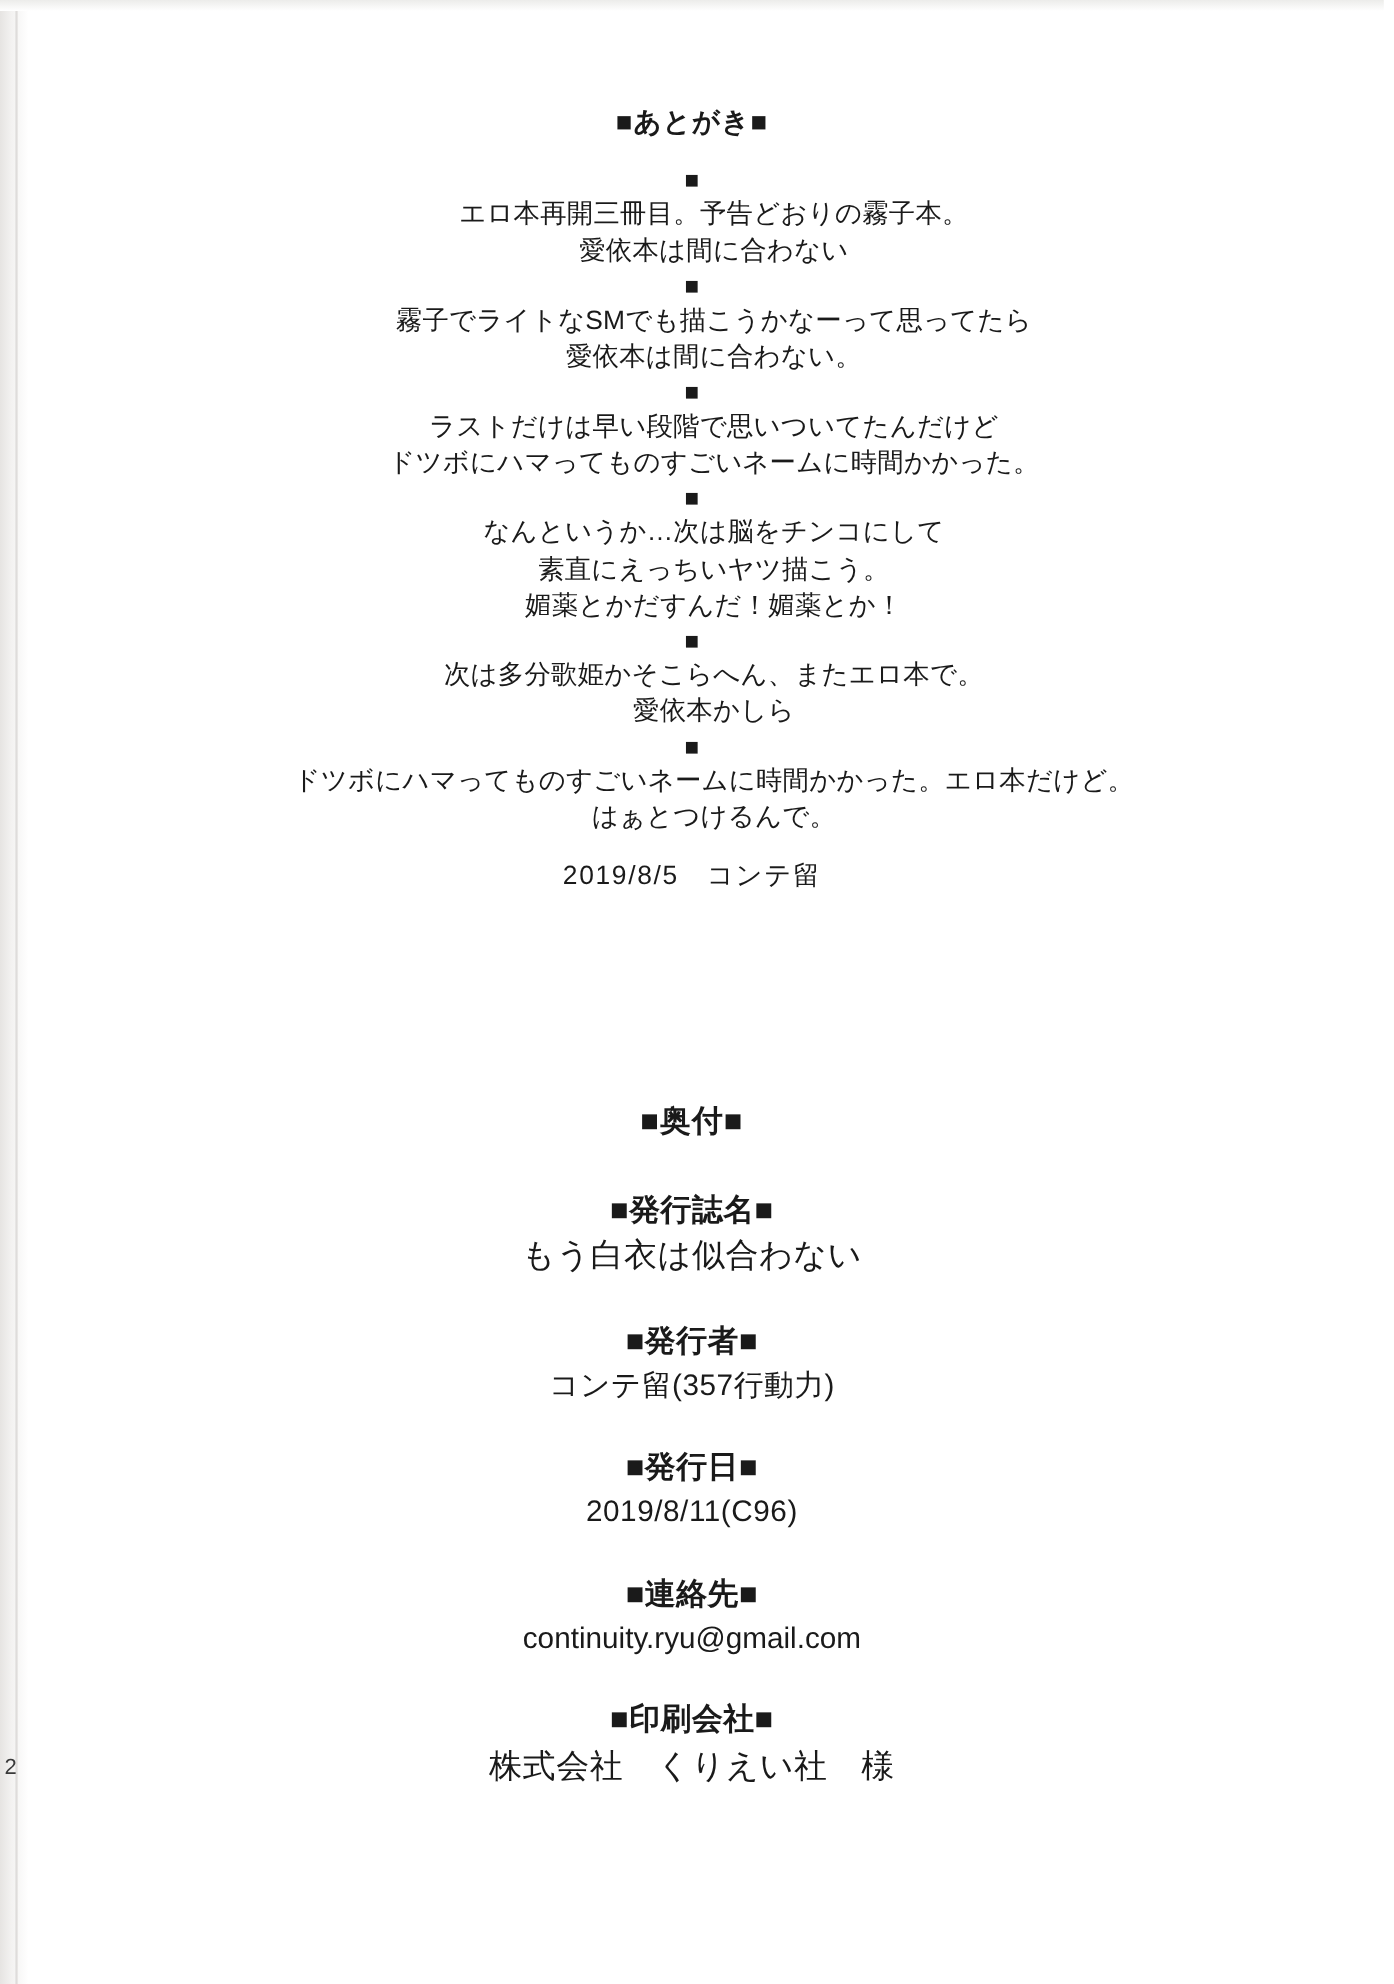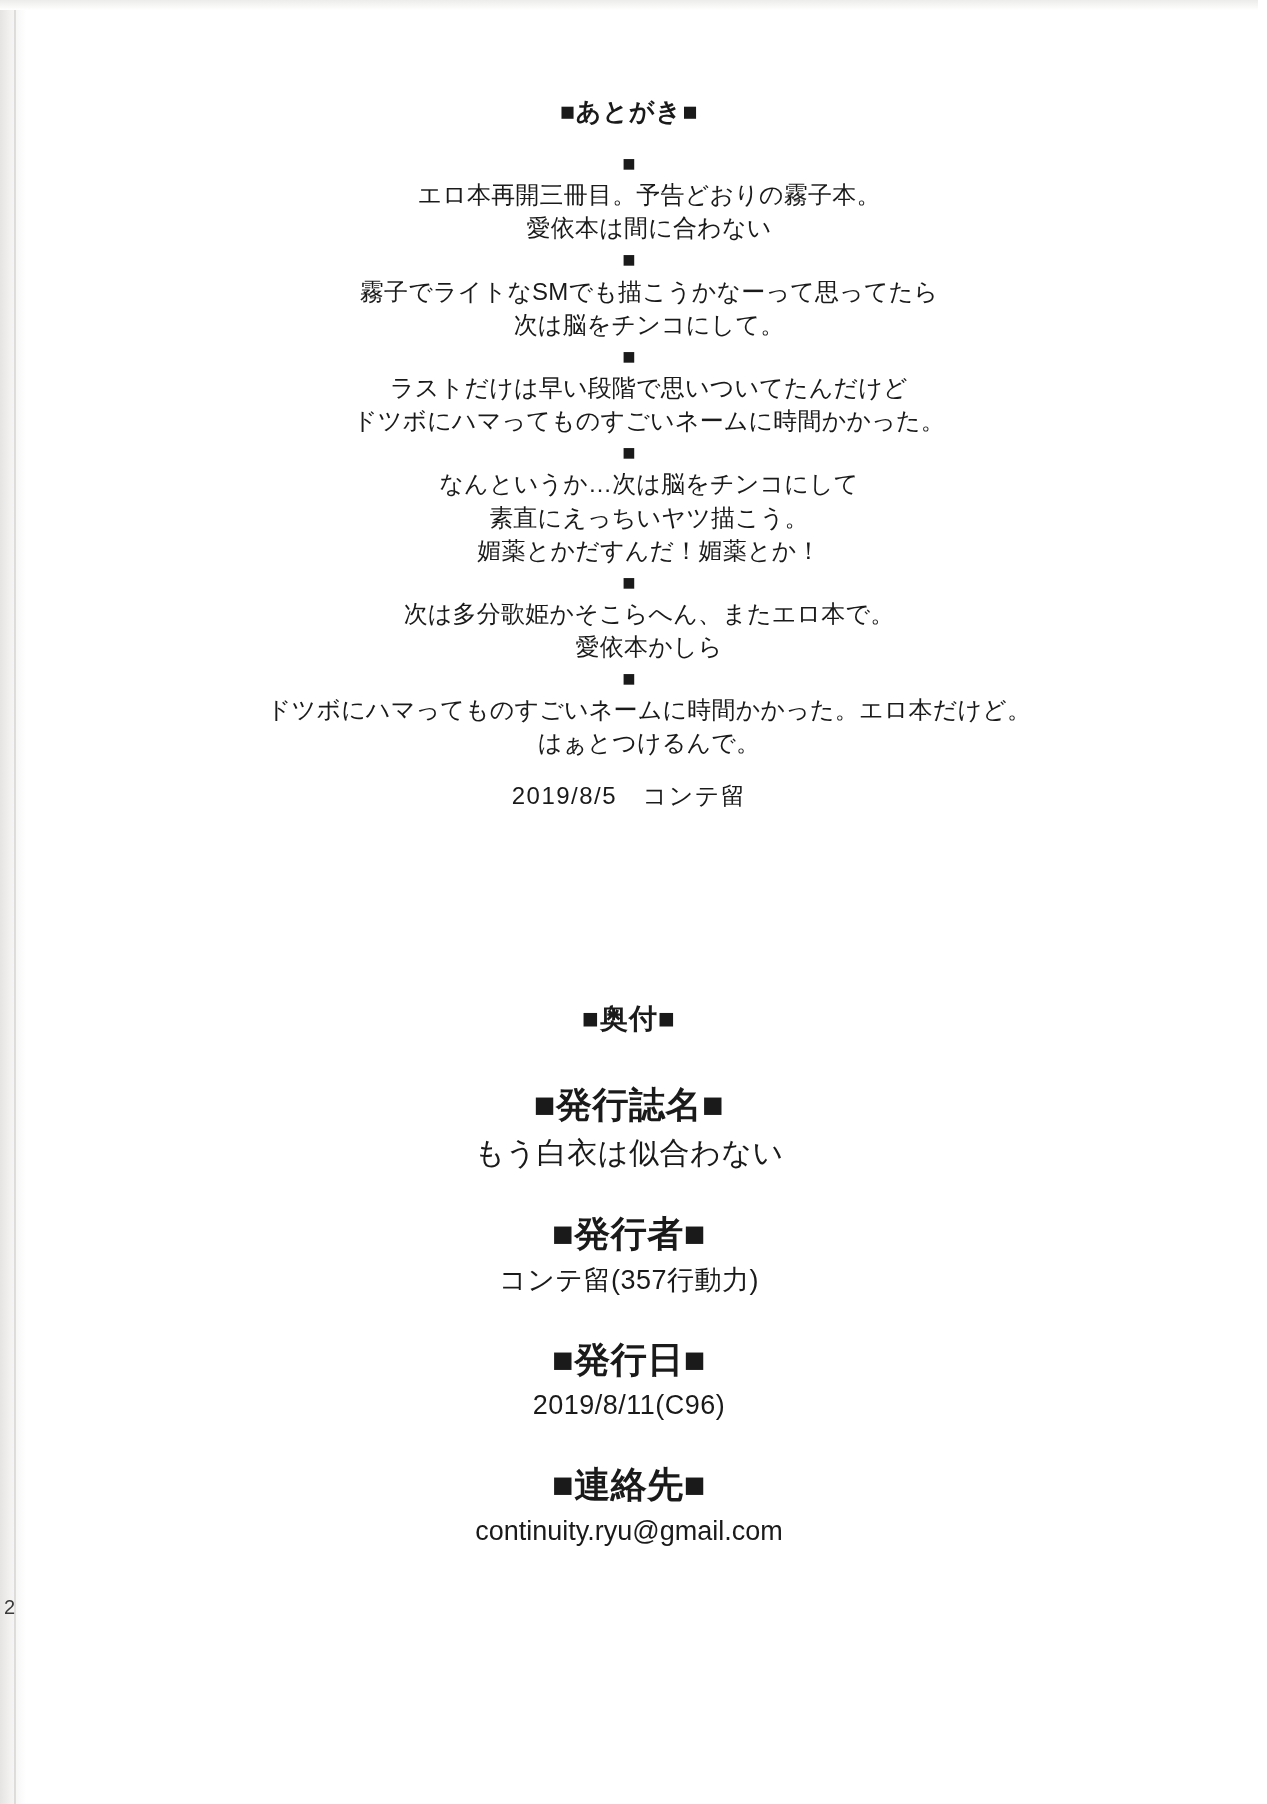--- a/index.html
+++ b/index.html
@@ -103,21 +103,21 @@
     font-weight: 700;
     letter-spacing: 1px;
     margin-bottom: 44px;
   }
 
   .col-entry {
     margin-bottom: 38px;
   }
 
   .col-label {
-    font-size: 36px;
+    font-size: 28px;
     font-weight: 700;
     letter-spacing: 0.5px;
     line-height: 1.3;
   }
 
   .col-value {
     font-size: 27px;
     font-weight: 400;
     letter-spacing: 0.5px;
     line-height: 1.35;
@@ -153,21 +153,21 @@
   <section class="afterword">
 
     <div class="aw-title">■あとがき■</div>
 
     <div class="sep">■</div>
     <div class="aw-block">エロ本再開三冊目。予告どおりの霧子本。
 愛依本は間に合わない</div>
 
     <div class="sep">■</div>
     <div class="aw-block">霧子でライトなSMでも描こうかなーって思ってたら
-次は脳をチンコにして。</div>
+愛依本は間に合わない。</div>
 
     <div class="sep">■</div>
     <div class="aw-block">ラストだけは早い段階で思いついてたんだけど
 ドツボにハマってものすごいネームに時間かかった。</div>
 
     <div class="sep">■</div>
     <div class="aw-block">なんというか…次は脳をチンコにして
 素直にえっちいヤツ描こう。
 媚薬とかだすんだ！媚薬とか！</div>
 
@@ -200,18 +200,22 @@
       <div class="col-label">■発行日■</div>
       <div class="col-value">2019/8/11(C96)</div>
     </div>
 
     <div class="col-entry">
       <div class="col-label">■連絡先■</div>
       <div class="col-value mono">continuity.ryu@gmail.com</div>
     </div>
 
 
+    <div class="col-entry">
+      <div class="col-label">■印刷会社■</div>
+      <div class="col-value big">株式会社　くりえい社　様</div>
+    </div>
 
   </section>
 
   <div class="page-number">2</div>
 
 </div>
 
 </body></html>

